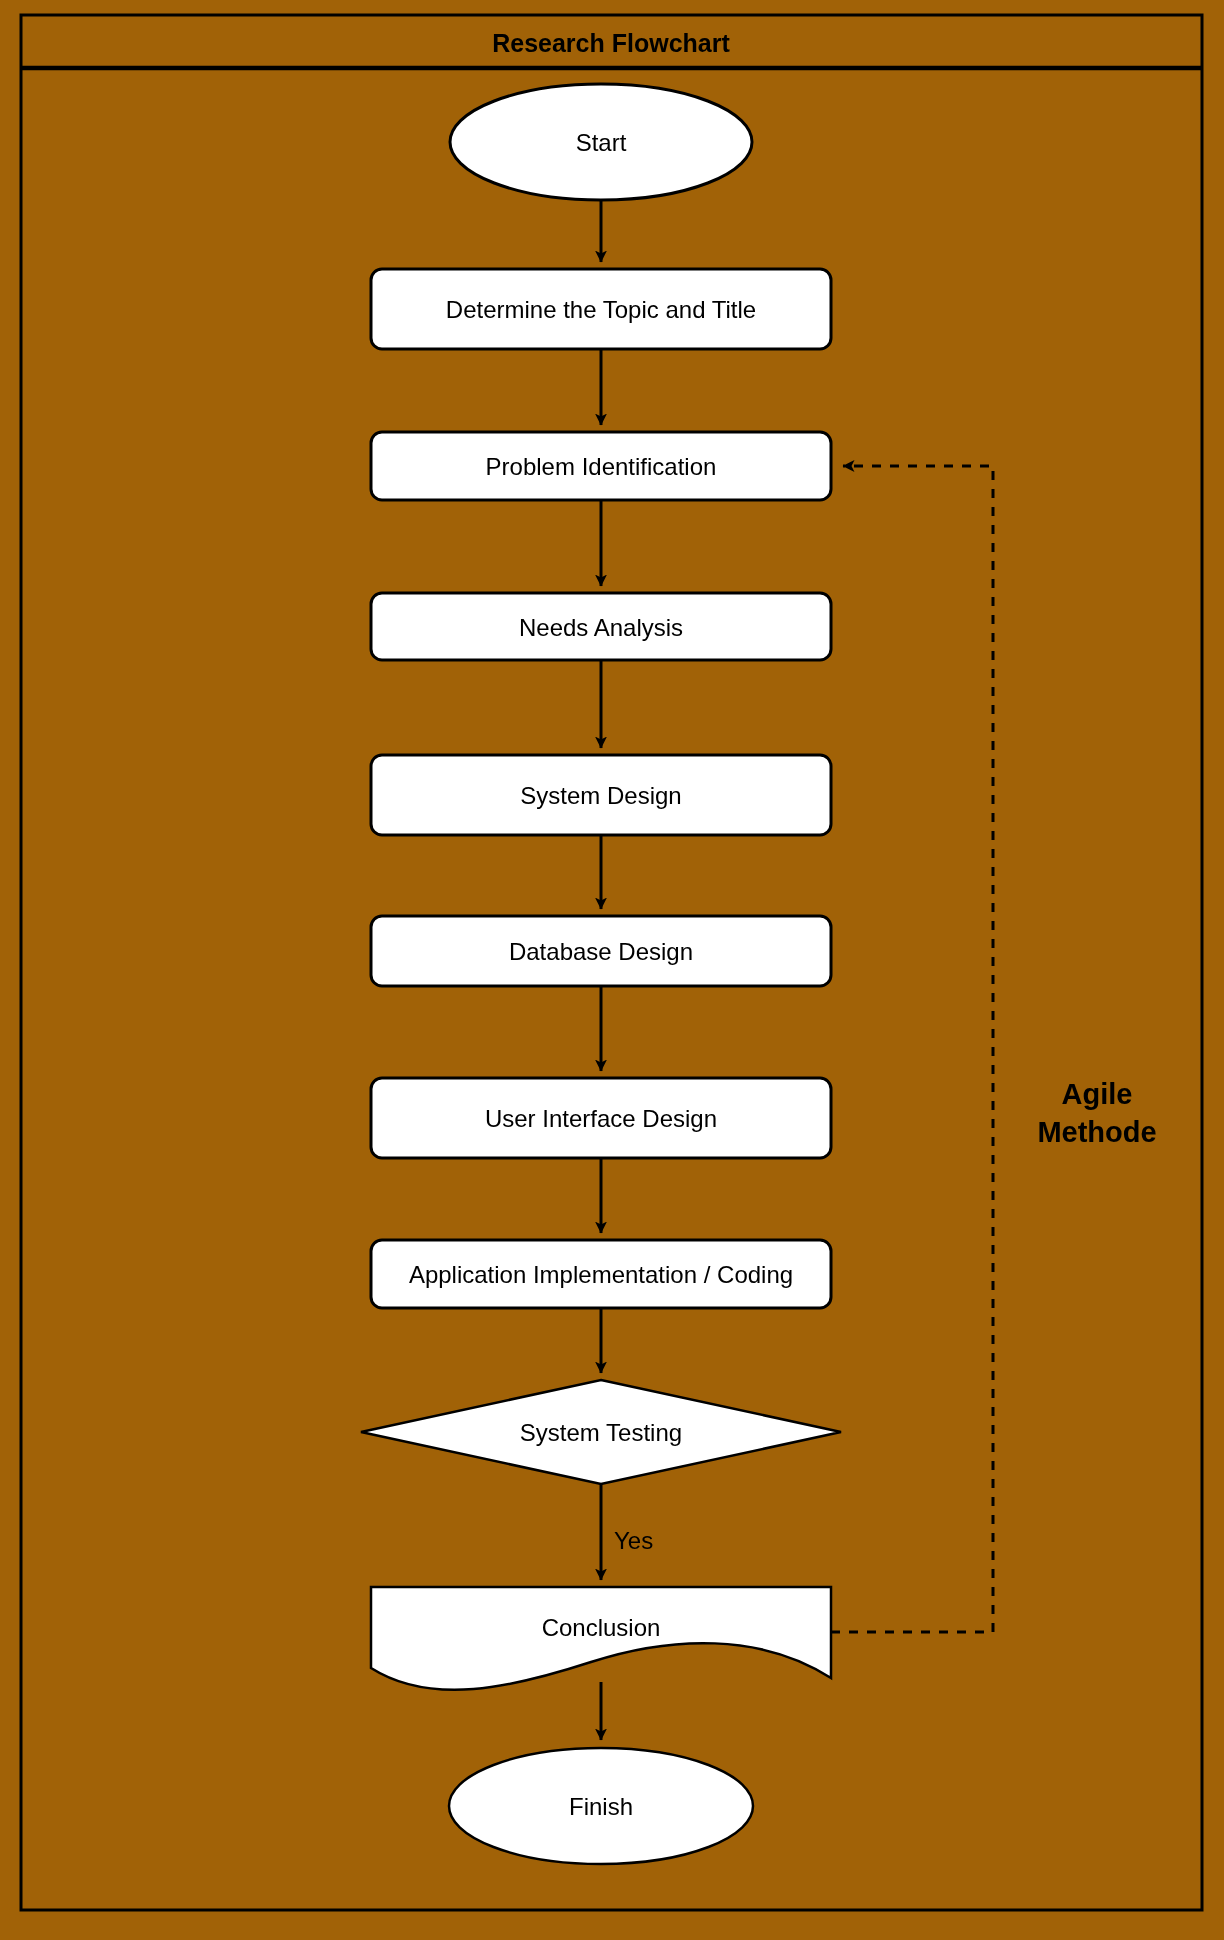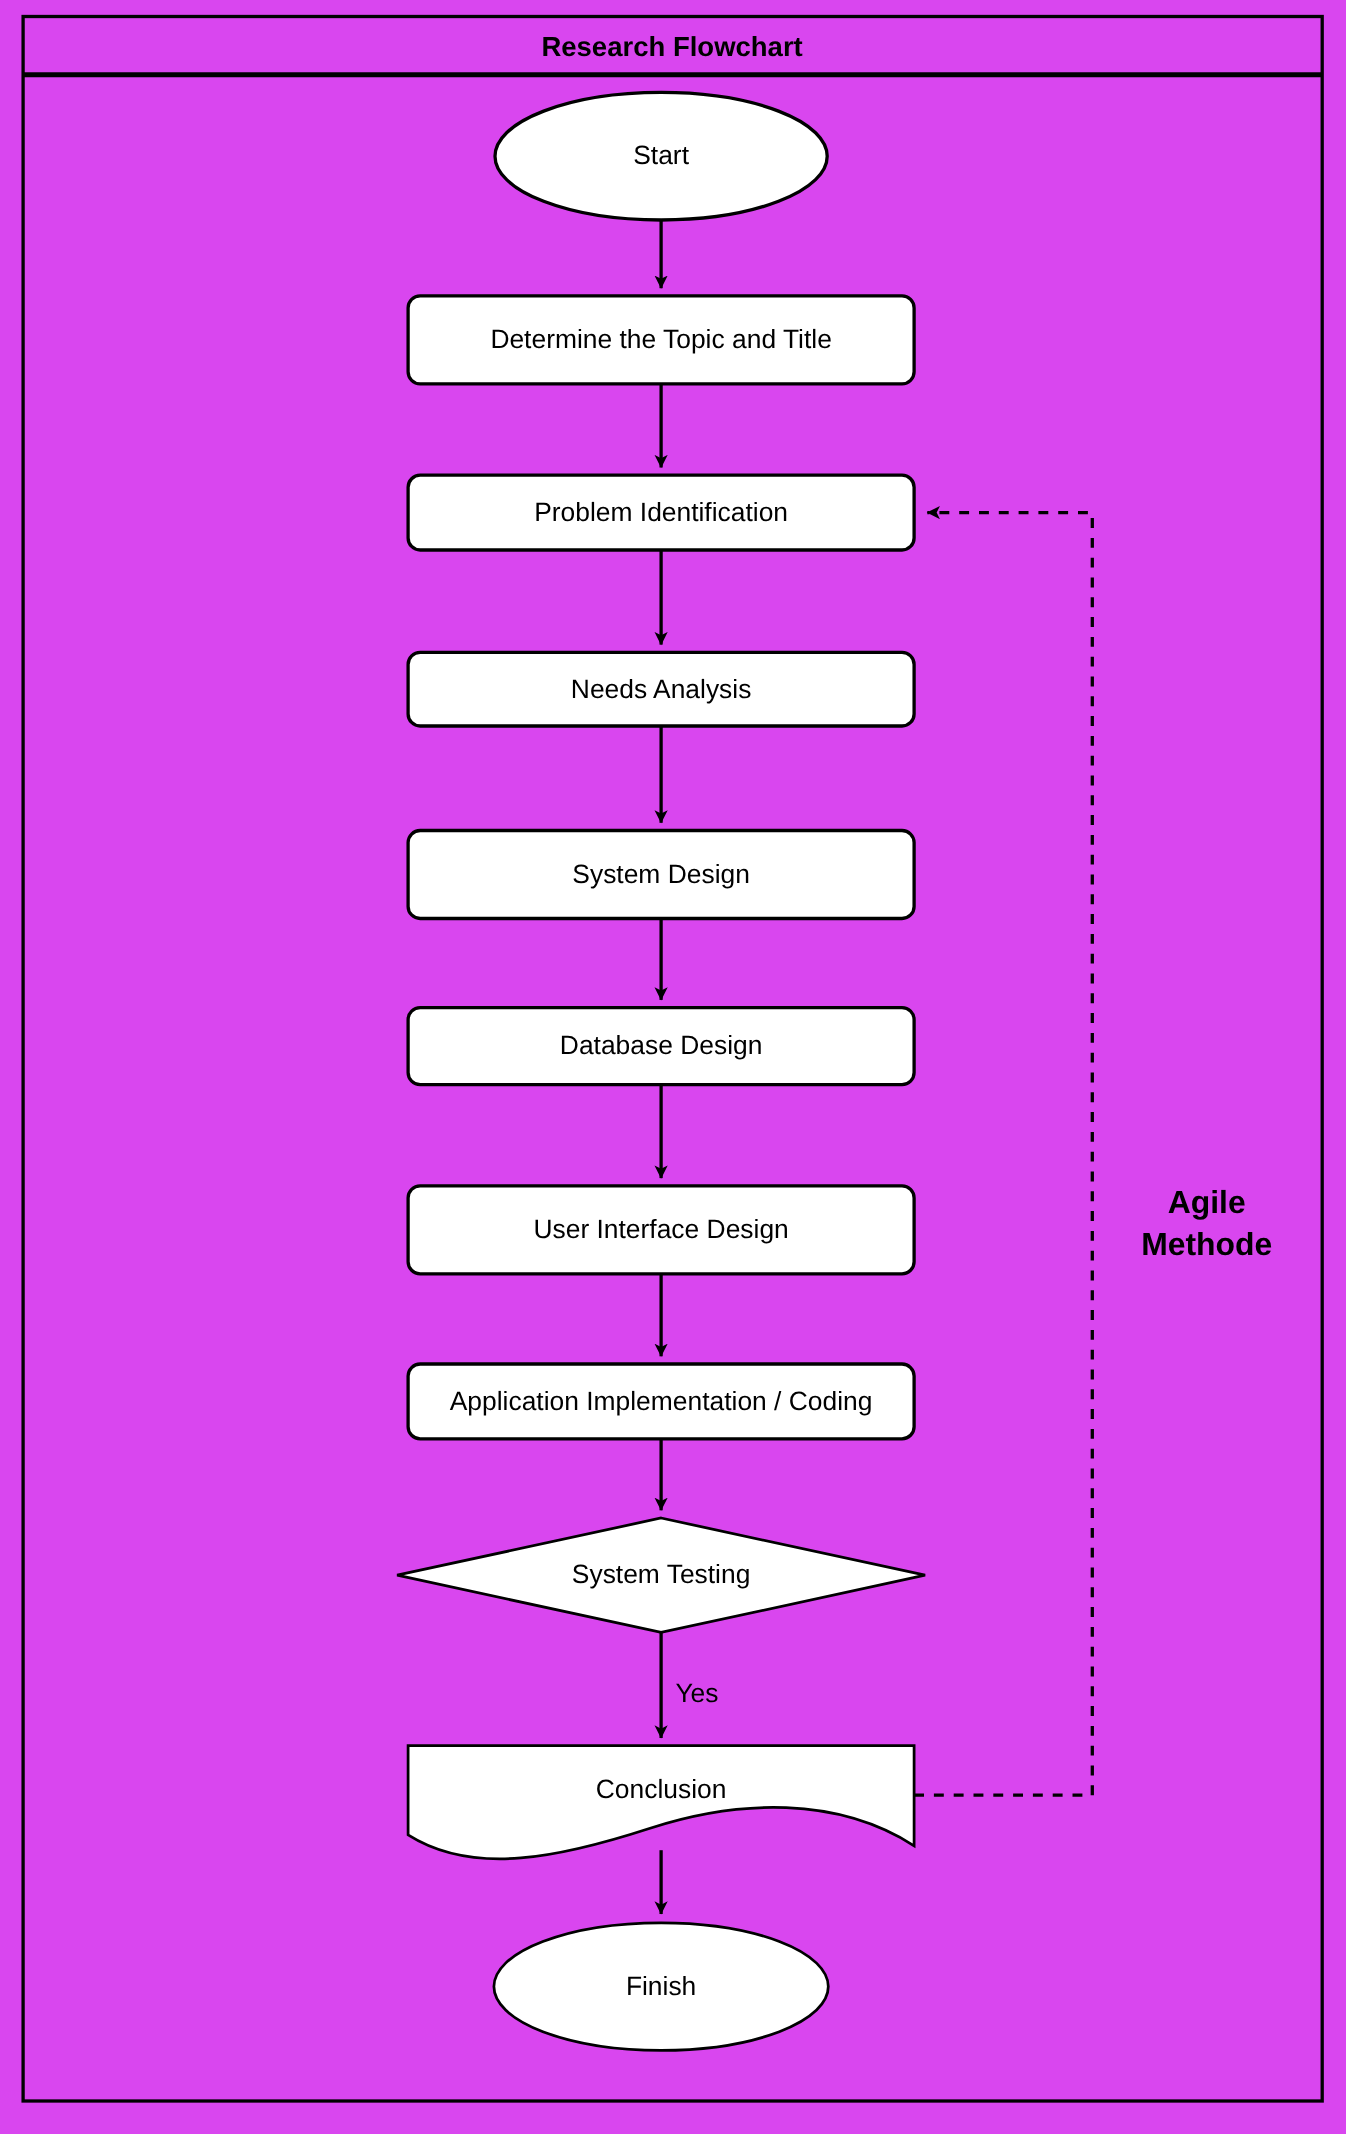--- a/index.html
+++ b/index.html
@@ -1,20 +1,20 @@
 <!DOCTYPE html>
 <html><head>
 <meta charset="utf-8">
 <style>
   html, body { margin: 0; padding: 0; background: #ffffff; }
   .canvas {
     position: relative;
     width: 1224px;
     height: 1940px;
-    background: #d946ef;
+    background: #a16207;
     font-family: "Liberation Sans", sans-serif;
   }
   svg { position: absolute; left: 0; top: 0; }
 
   .shape   { fill: #ffffff; stroke: #000000; stroke-width: 3; }
   .shape-thin { fill: #ffffff; stroke: #000000; stroke-width: 2.5; }
   .edge    { stroke: #000000; stroke-width: 3; fill: none; }
   .edge-dashed { stroke: #000000; stroke-width: 3; fill: none; stroke-dasharray: 9 9; }
   .frame   { fill: none; stroke: #000000; stroke-width: 3; }
   .separator { stroke: #000000; stroke-width: 4.5; }

